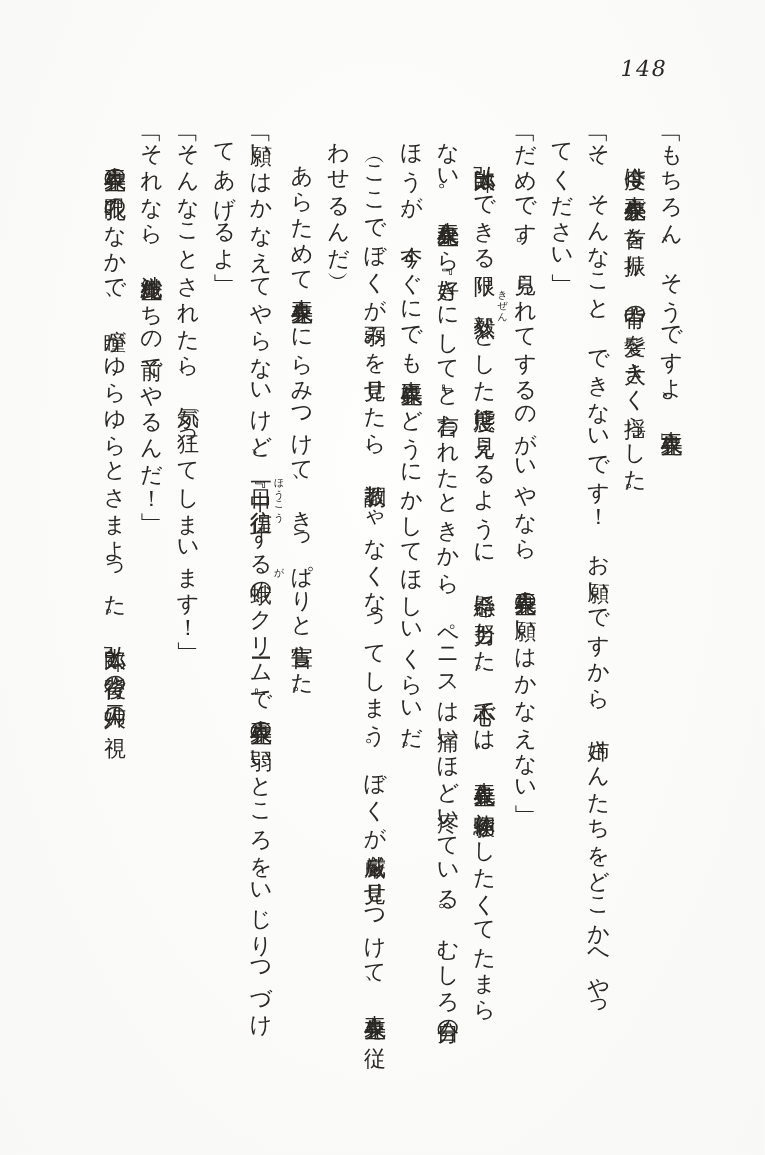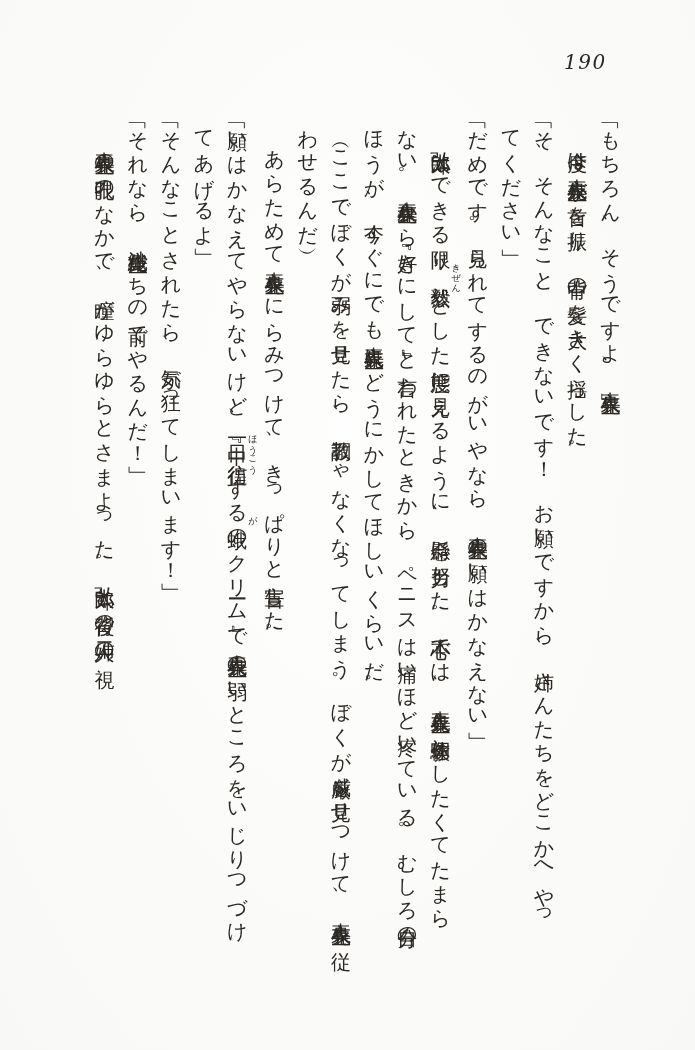--- a/index.html
+++ b/index.html
@@ -61,21 +61,21 @@
   rt {
     font-size: 9px;
     letter-spacing: 0;
     line-height: 1;
   }
 </style>
 </head>
 <body>
 
 <div class="page">
-  <div class="page-number">190</div>
+  <div class="page-number">148</div>
   <div class="text-block">
       <p class="">「もちろん、そうですよ、真衣先生」</p>
       <p class="indent">今度は真衣先生が首を振り、背中の髪を大きく揺らした。</p>
       <p class="">「そ、そんなこと、できないです！　お願いですから、姉さんたちをどこかへやってください」</p>
       <p class="">「だめです。見られてするのがいやなら、真衣先生の願いはかなえない」</p>
       <p class="indent">弘太郎はできる限り<ruby>毅然<rt>きぜん</rt></ruby>とした態度に見えるように、懸命に努力した。本心では、真衣先生と初体験をしたくてたまらない。真衣先生から『好きにして』と言われたときから、ペニスは痛いほど疼いている。むしろ自分のほうが、今すぐにでも真衣先生にどうにかしてほしいくらいだ。</p>
       <p class="indent">（ここでぼくが弱みを見せたら、調教じゃなくなってしまう。ぼくが威厳を見せつけて、真衣先生を従わせるんだ）</p>
       <p class="indent">あらためて真衣先生をにらみつけて、きっぱりと宣告した。</p>
       <p class="">「願いはかなえてやらないけど、一日中『<ruby>彷徨<rt>ほうこう</rt></ruby>する<ruby>蛾<rt>が</rt></ruby>のクリーム』で真衣先生の弱いところをいじりつづけてあげるよ」</p>
       <p class="">「そんなことされたら、気が狂ってしまいます！」</p>

